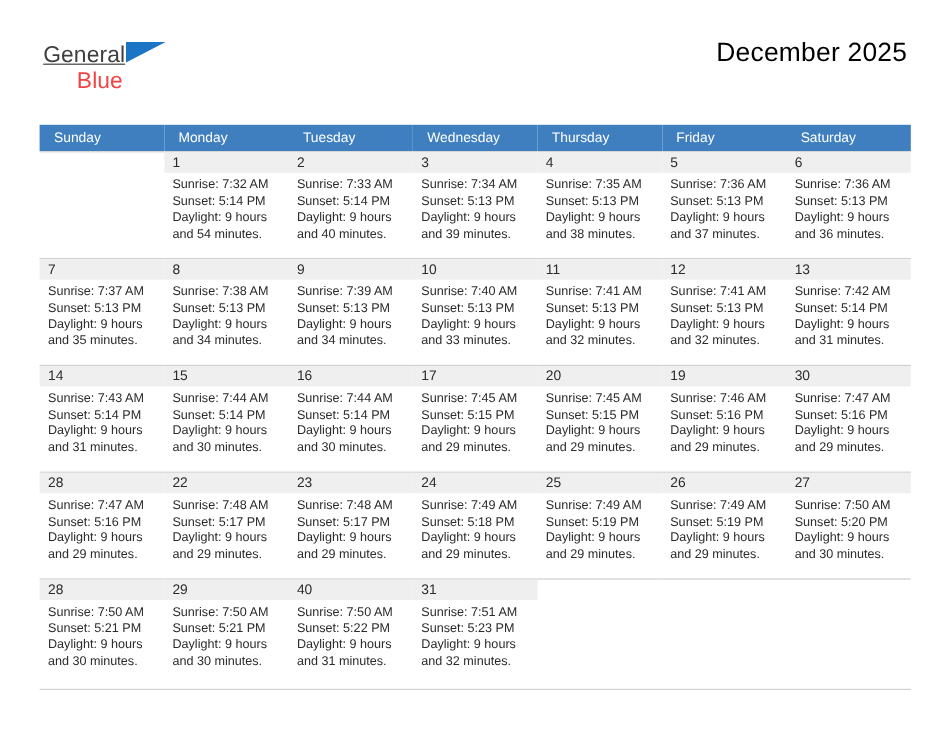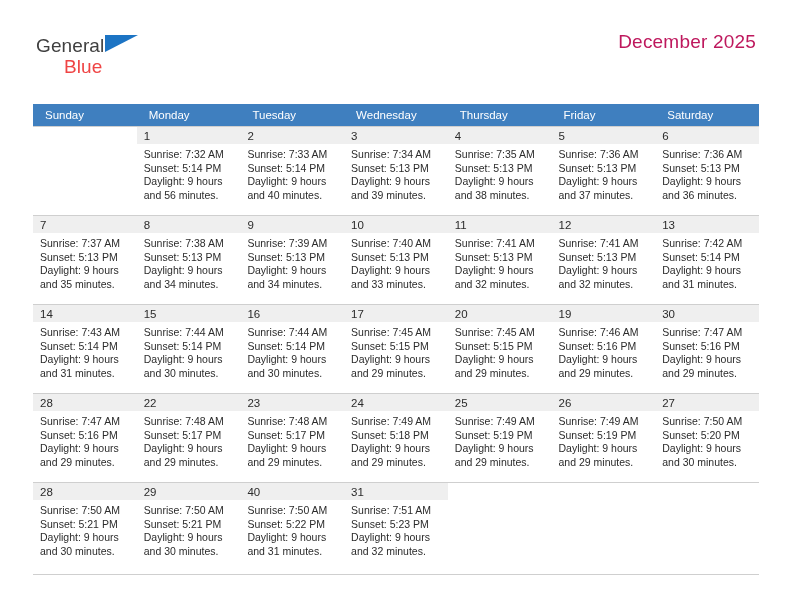--- a/index.html
+++ b/index.html
@@ -33,40 +33,40 @@
     user-select: none;
   }
   .brand-row1 {
     display: block;
     font-size: 19px;
     color: #4d4d4d;
     letter-spacing: 0.1px;
     position: relative;
     white-space: nowrap;
   }
-  .brand-general { color: #3f3f3f; }
+  .brand-general { color: #3f3f3f; text-decoration: underline; }
   .brand-flag {
     display: inline-block;
     vertical-align: -1px;
     margin-left: 1px;
   }
   .brand-row2 {
     display: block;
     font-size: 19px;
     color: #ef4444;
     margin-top: 1px;
     margin-left: 28px;
     letter-spacing: 0.1px;
   }
   .title {
     position: absolute;
     right: 36px;
     top: 31px;
-    font-size: 19px;
-    color: #be185d;
+    font-size: 22px;
+    color: #000000;
     letter-spacing: 0.2px;
     white-space: nowrap;
   }
   .subtitle {
     position: absolute;
     right: 36px;
     top: 78px;
     font-size: 13.5px;
     color: #2b2b2b;
     white-space: nowrap;
@@ -170,21 +170,21 @@
               <div class="daynum-band"></div>
             </div>
           </td>
           <td>
             <div class="daycell filled">
               <div class="daynum-band">1</div>
               <div class="details">
                 <div>Sunrise: 7:32 AM</div>
                 <div>Sunset: 5:14 PM</div>
                 <div>Daylight: 9 hours</div>
-                <div>and 56 minutes.</div>
+                <div>and 54 minutes.</div>
               </div>
             </div>
           </td>
           <td>
             <div class="daycell filled">
               <div class="daynum-band">2</div>
               <div class="details">
                 <div>Sunrise: 7:33 AM</div>
                 <div>Sunset: 5:14 PM</div>
                 <div>Daylight: 9 hours</div>

